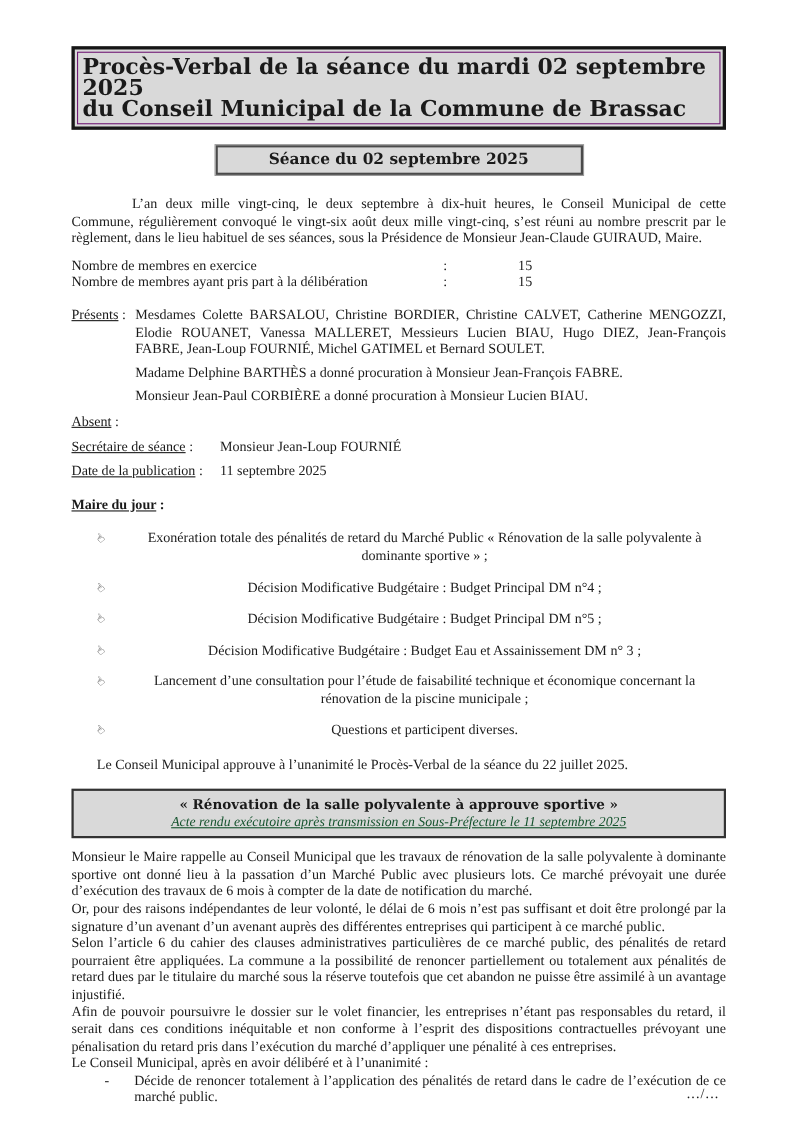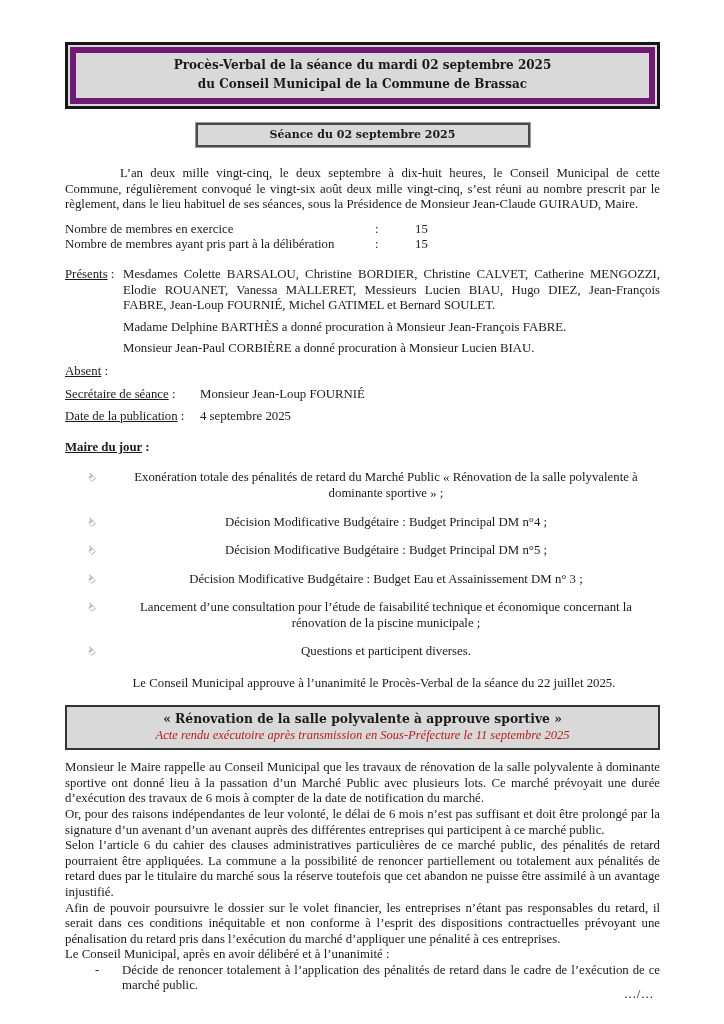--- a/index.html
+++ b/index.html
@@ -14,50 +14,50 @@
   }
   .content{padding:42px 64px 0 65px;}
 
   
   .title-box{
     border:3px solid #161616;
     background:#d9d9d9;
     padding:2px;
   }
   .title-box-inner{
-    border:6px solid #701a75;
-    text-align:center;
+    border:1px solid #701a75;
+    text-align:left;
     padding:3px 4px 4px 4px;
     font-family:"DejaVu Serif","Liberation Serif",serif;
     font-weight:bold;
-    font-size:12px;
+    font-size:20px;
     line-height:19px;
   }
   .seance-box{
     width:330px;
     margin:14px auto 0 auto;
     background:#d9d9d9;
     border:2px solid #4a4a4a;
     outline:1px solid #9a9a9a;
     text-align:center;
     font-family:"DejaVu Serif","Liberation Serif",serif;
     font-weight:bold;
-    font-size:11px;
+    font-size:14px;
     padding:3px 0 4px 0;
   }
 
   
   .bodytext{font-size:12.8px;line-height:15.6px;}
   .intro-par{
     margin:19px 0 0 0;
     text-align:justify;
     text-indent:55px;
   }
   .stats{margin-top:9px;}
-  .stat-row{display:flex;}
+  .stat-row{display:flex;gap:28px;}
   .stat-label{width:310px;flex:0 0 310px;}
   .stat-sep{width:8px;}
   .stat-value{margin-left:32px;}
 
   .att-row{display:flex;margin-top:14px;font-family:Liberation Serif, serif;}
   .att-label-col{flex:0 0 58px;}
   .att-text-col{flex:1;text-align:justify;}
   u.lbl{text-decoration:underline;}
   .procuration{margin-top:6px;}
   .kv-row{display:flex;margin-top:7px;}
@@ -69,41 +69,42 @@
   .agenda{margin-top:15px;}
   .agenda-item{display:flex;margin:0 0 13px 23px;}
   .agenda-bullet{
     flex:0 0 24px;
     font-family:"DejaVu Sans","Liberation Sans",sans-serif;
     font-size:11px;
     line-height:15px;
   }
   .agenda-bullet span{display:inline-block;transform:rotate(-42deg);}
   .agenda-text{flex:1;text-align:center;}
-  .approval{margin:16px 0 0 23px;text-align:center;}
+  .approval{margin:16px 0 0 23px;}
 
   
   .delib-box{
     margin-top:13px;
     background:#d9d9d9;
     border:2px solid #333333;
     text-align:center;
     padding:4px 6px 5px 6px;
   }
   .delib-box .l1,.delib-box .l2{
     font-family:"DejaVu Serif","Liberation Serif",serif;
     font-weight:bold;
     font-size:12.3px;
     line-height:16.5px;
   }
   .delib-box .l3{
     font-style:italic;
     font-size:12.5px;
     line-height:16px;
-    color:#b91c1c;
+    color:#14532d;
+    text-decoration:underline;
   }
 
   .delib-par{margin:0;text-align:justify;}
   .delib-par.first{margin-top:10px;}
   .decision-intro{margin:0;}
   .decision-item{display:flex;margin-left:30px;}
   .decision-dash{flex:0 0 27px;text-align:left;}
   .decision-text{flex:1;text-align:justify;}
 
   .continuation{
@@ -157,21 +158,21 @@
       <div class="kv-row">
         <span><u class="lbl">Absent</u><span> :</span></span>
         <span></span>
       </div>
       <div class="kv-row">
         <span class="kv-label"><u class="lbl">Secrétaire de séance</u><span> :</span></span>
         <span>Monsieur Jean-Loup FOURNIÉ</span>
       </div>
       <div class="kv-row">
         <span class="kv-label"><u class="lbl">Date de la publication</u><span> :</span></span>
-        <span>4 septembre 2025</span>
+        <span>11 septembre 2025</span>
       </div>
 
       <div class="ordre-title"><u>Maire du jour</u><span> :</span></div>
 
       <div class="agenda">
         <div class="agenda-item">
           <div class="agenda-bullet"><span>☝</span></div>
           <div class="agenda-text">Exonération totale des pénalités de retard du Marché Public « Rénovation de la salle polyvalente à dominante sportive » ;</div>
         </div>
         <div class="agenda-item">

